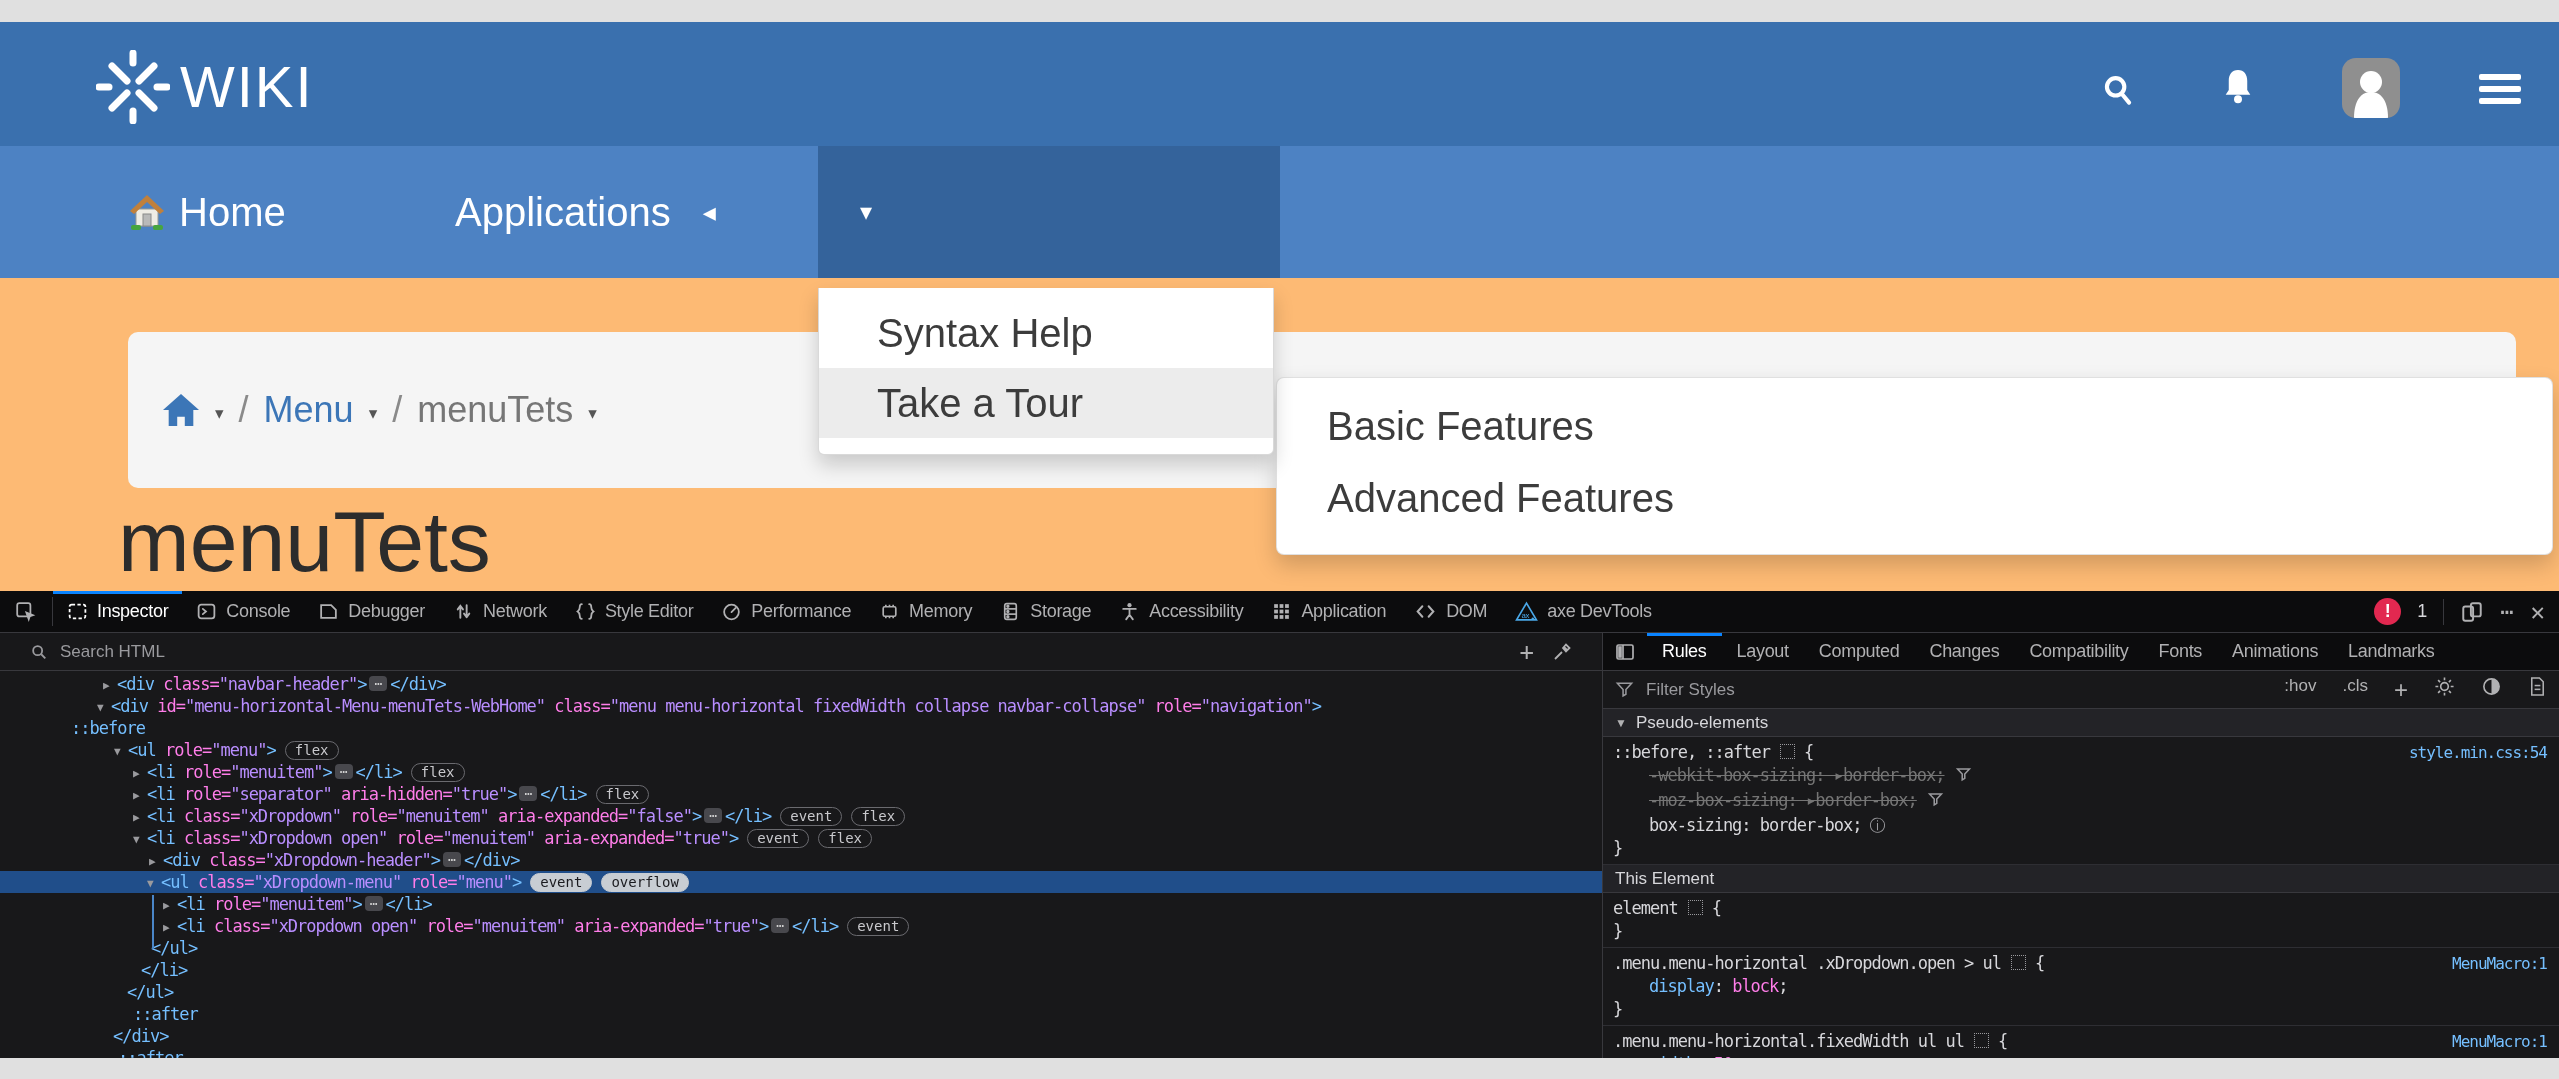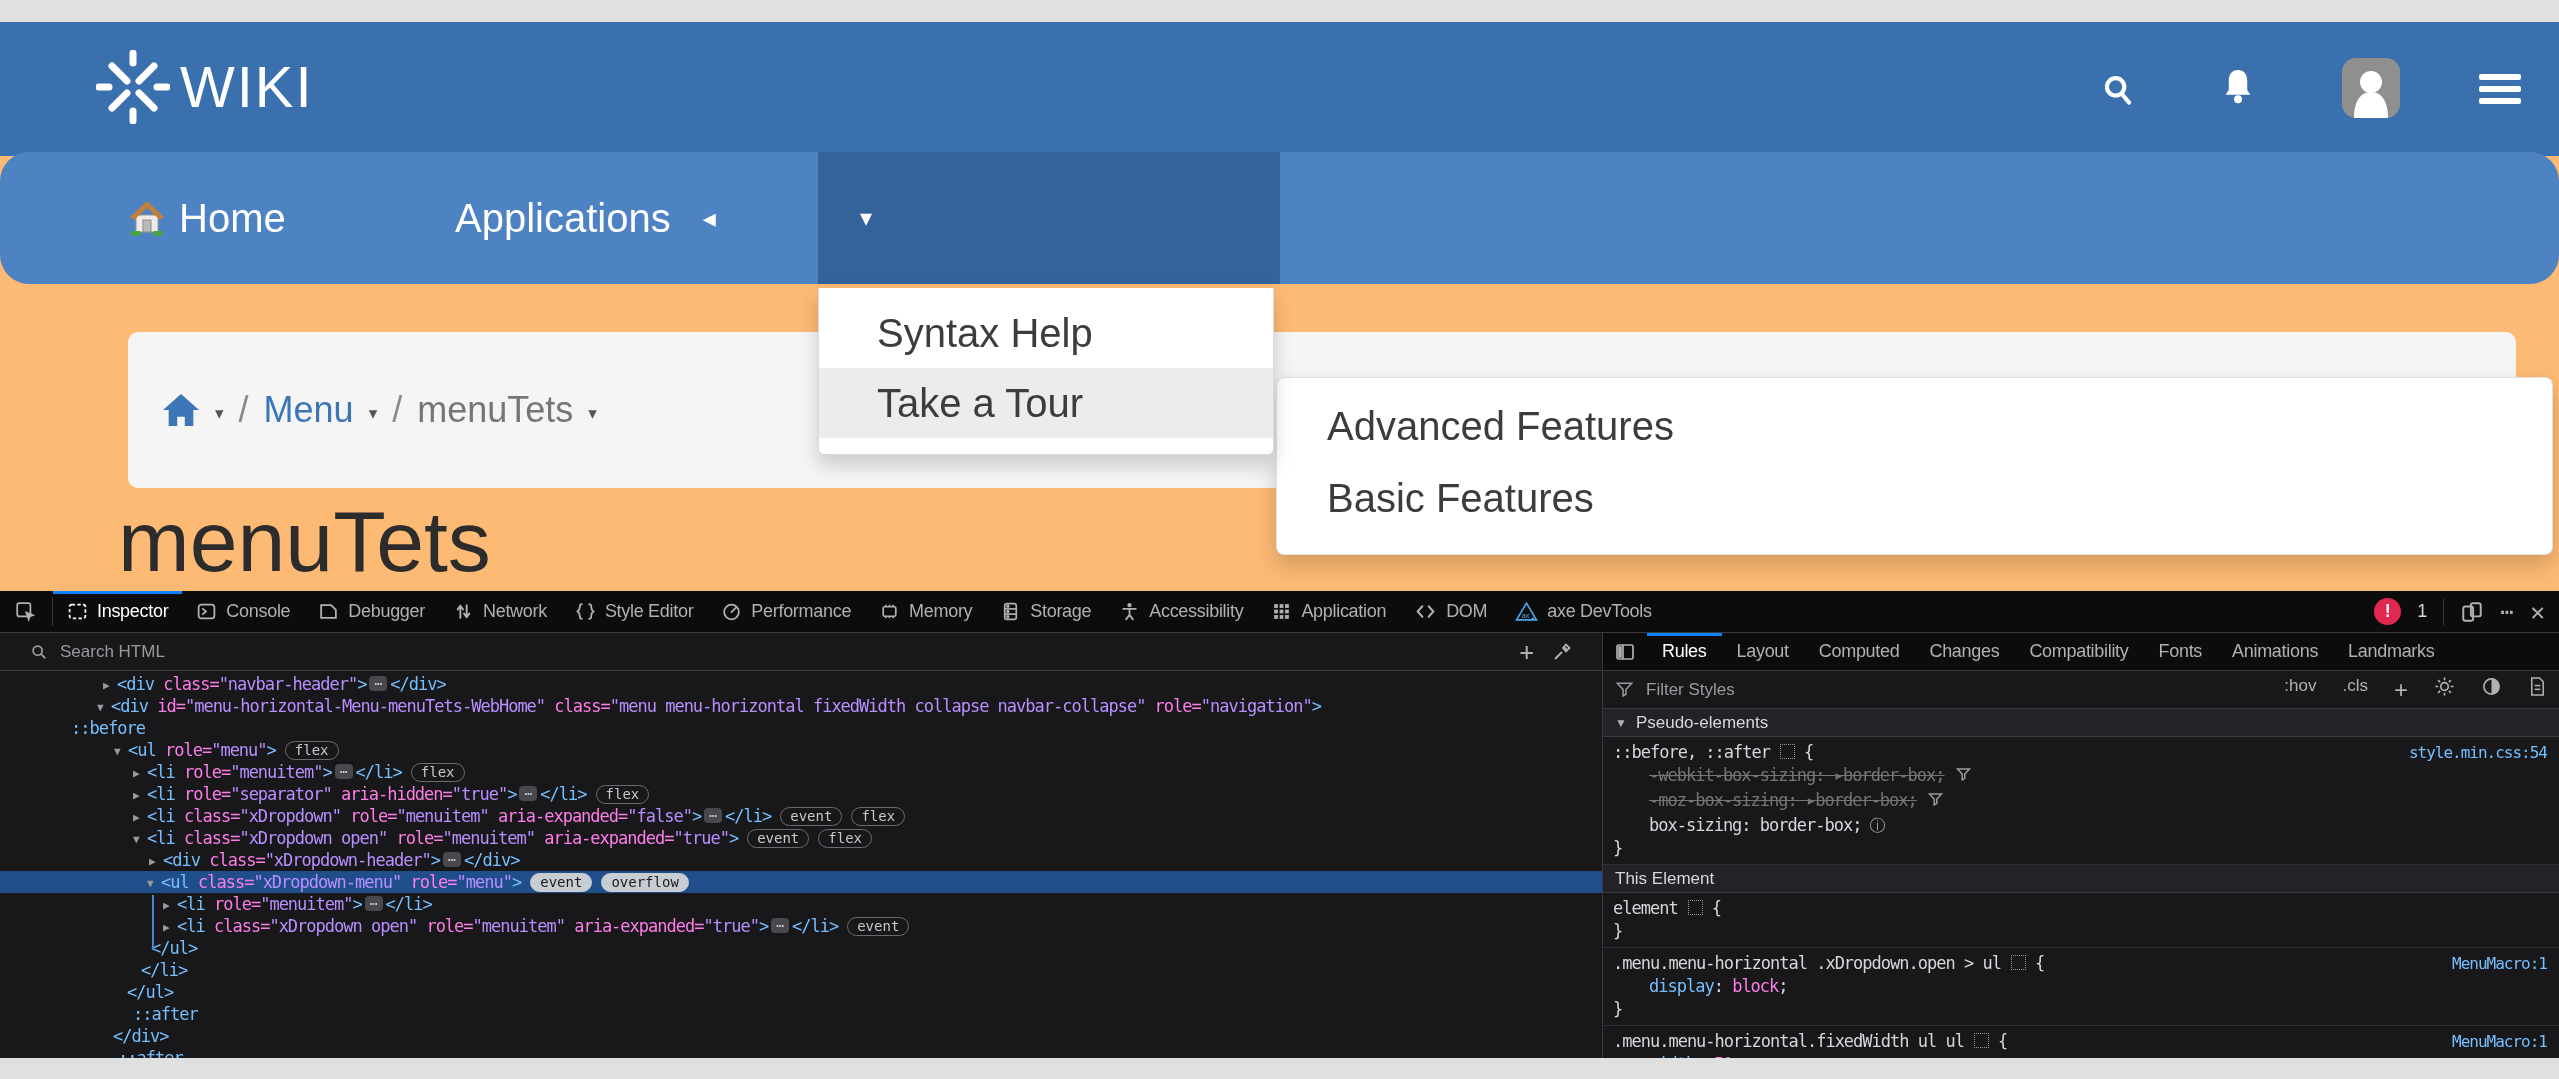--- a/index.html
+++ b/index.html
@@ -9,21 +9,21 @@
   
   .topbar{position:absolute;left:0;top:0;width:2559px;height:134px;background:#3a70ae;}
   .logo{position:absolute;left:96px;top:28px;display:flex;align-items:center;gap:10px;color:#fff;}
   .logo-text{font-size:58px;letter-spacing:2px;font-weight:400;line-height:74px;}
   .tb-icon{position:absolute;color:#fff;cursor:pointer;}
   .avatar{position:absolute;left:2342px;top:36px;width:58px;height:60px;border-radius:14px;background:#8f8f8f;overflow:hidden;}
   .burger{position:absolute;left:2479px;top:52px;width:42px;height:30px;display:flex;flex-direction:column;justify-content:space-between;}
   .burger span{display:block;height:6px;border-radius:2px;background:#fff;}
 
   
-  .navbar{position:absolute;left:0;top:130px;width:2559px;height:132px;background:#4d82c3;border-radius:29px;}
+  .navbar{position:absolute;left:0;top:124px;width:2559px;height:132px;background:#4d82c3;}
   .nav-item{position:absolute;top:0;height:132px;display:flex;align-items:center;color:#fff;font-size:40px;}
   .nav-home{left:127px;gap:12px;}
   .nav-apps{left:455px;gap:32px;}
   .nav-doc{left:818px;width:462px;background:#34639b;padding-left:42px;gap:28px;box-sizing:border-box;}
   .caret-left{font-size:26px;line-height:1;}
   .caret-down{font-size:24px;line-height:1;}
 
   
   .breadcrumb{position:absolute;left:128px;top:310px;width:2388px;height:156px;background:#f5f5f5;border-radius:10px;z-index:1;
               display:flex;align-items:center;padding-left:34px;box-sizing:border-box;gap:15px;font-size:36px;color:#767676;}
@@ -196,22 +196,22 @@
   </div>
 
   <div class="page-title">menuTets</div>
 
   <div class="dropdown">
     <div class="dd-item">Syntax Help</div>
     <div class="dd-item hov">Take a Tour</div>
   </div>
 
   <div class="submenu">
+    <div class="sm-item">Basic Features</div>
     <div class="sm-item">Advanced Features</div>
-    <div class="sm-item">Basic Features</div>
   </div>
 
   <div class="devtools">
 
     <div class="dt-toolbar">
       <span class="dt-picker">
         <svg width="22" height="22" viewBox="0 0 20 20">
           <rect x="2" y="2" width="12" height="12" rx="2" fill="none" stroke="currentColor" stroke-width="1.6"></rect>
           <path d="M9 9 L18.5 13 L14 14.5 L12.5 19 Z" fill="currentColor"></path>
         </svg>

